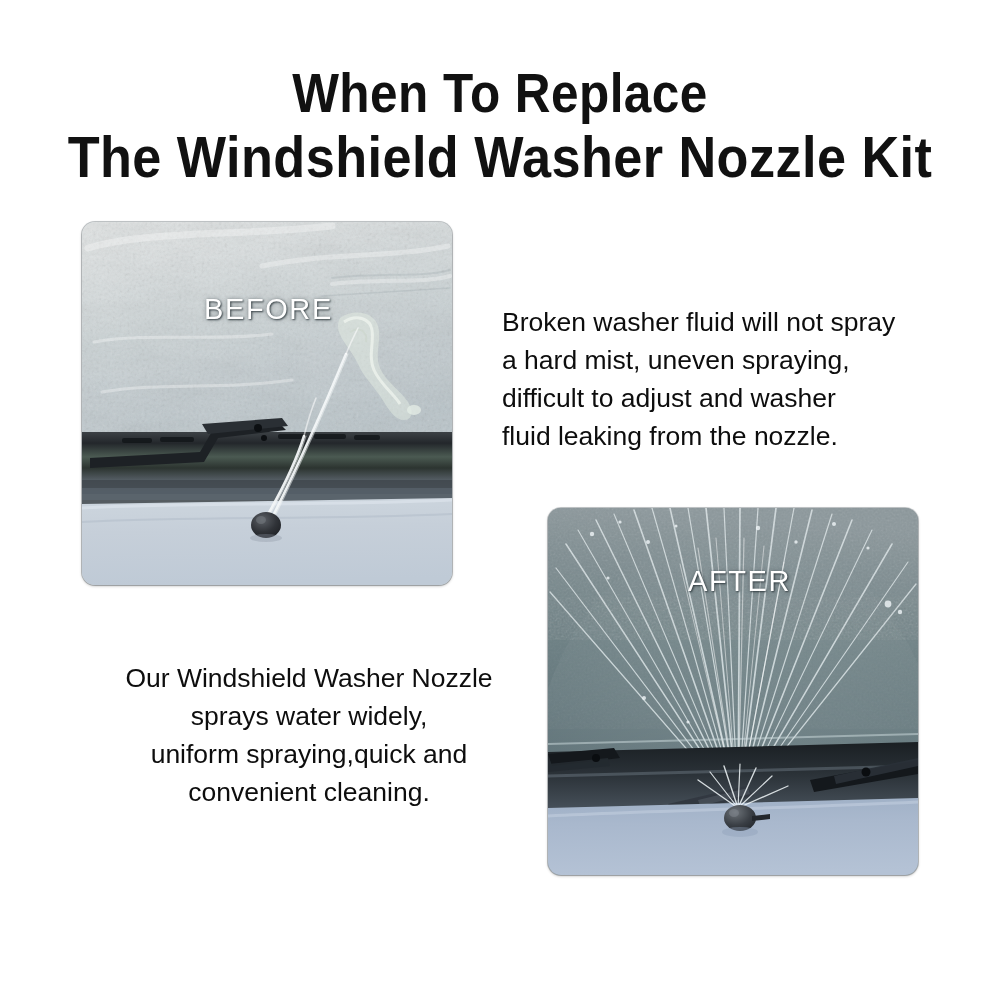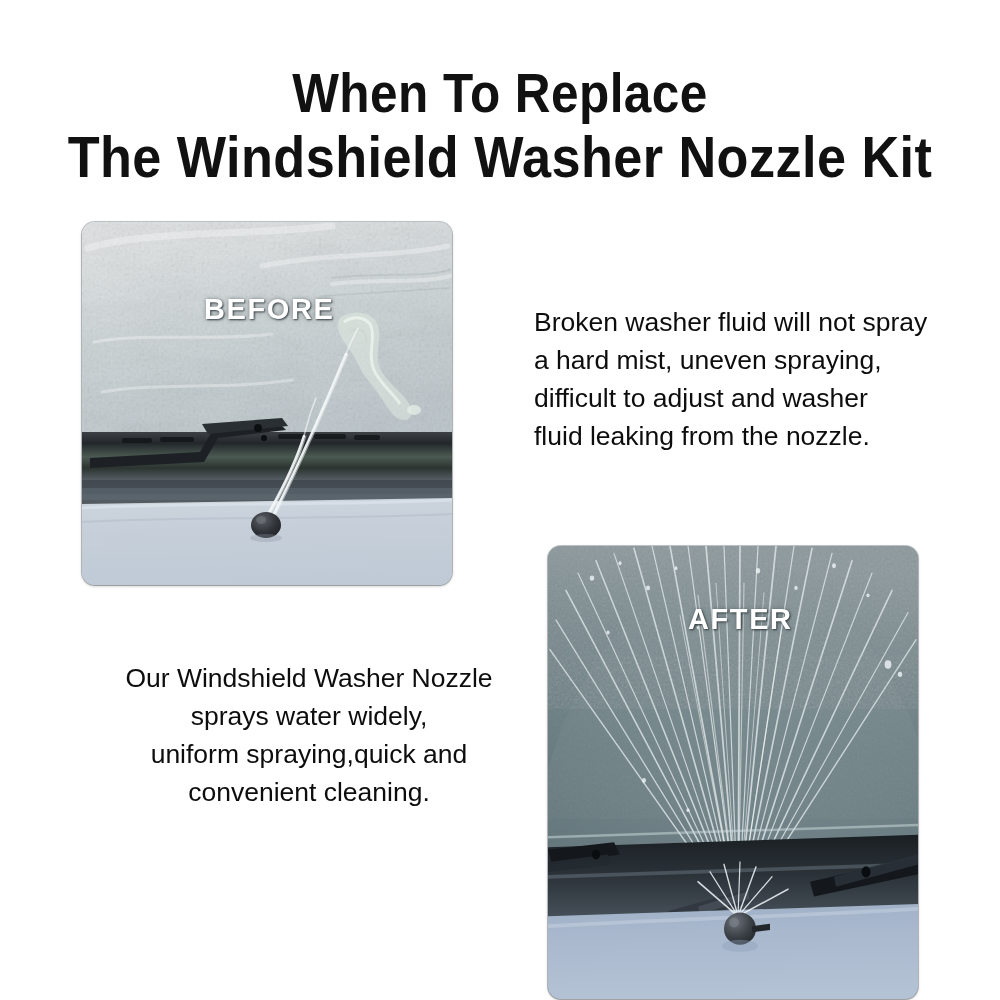--- a/index.html
+++ b/index.html
@@ -54,21 +54,20 @@
     position: absolute;
     color: #0d0d0d;
     font-size: 26.5px;
     line-height: 38px;
     white-space: pre-line;
   }
   #para-before {
     left: 502px;
     top: 303px;
     width: 460px;
-    margin-left: 32px;
   }
   #para-after {
     left: 94px;
     top: 659px;
     width: 430px;
     text-align: center;
   }
 
   
   .photo {
@@ -79,36 +78,36 @@
   }
   #photo-before {
     left: 82px;
     top: 222px;
     width: 370px;
     height: 363px;
     background: #cdd5d8;
   }
   #photo-after {
     left: 548px;
-    top: 546px;
+    top: 508px;
     width: 370px;
-    height: 453px;
+    height: 367px;
     background: #7d8d92;
   }
   .photo-svg {
     display: block;
     width: 100%;
     height: 100%;
   }
 
   
   .photo-label {
     position: absolute;
     color: #ffffff;
-    font-weight: 700;
+    font-weight: 400;
     font-size: 29px;
     letter-spacing: 1.6px;
     text-shadow: 1px 1px 2px rgba(40,50,55,0.85), 0 0 4px rgba(60,70,75,0.5);
     pointer-events: none;
   }
   #label-before {
     left: 122px;
     top: 71px;
   }
   #label-after {

